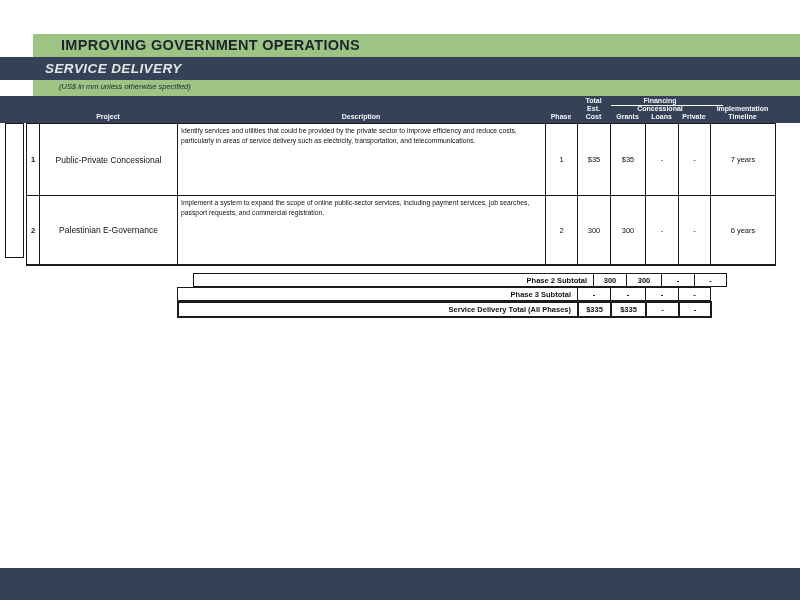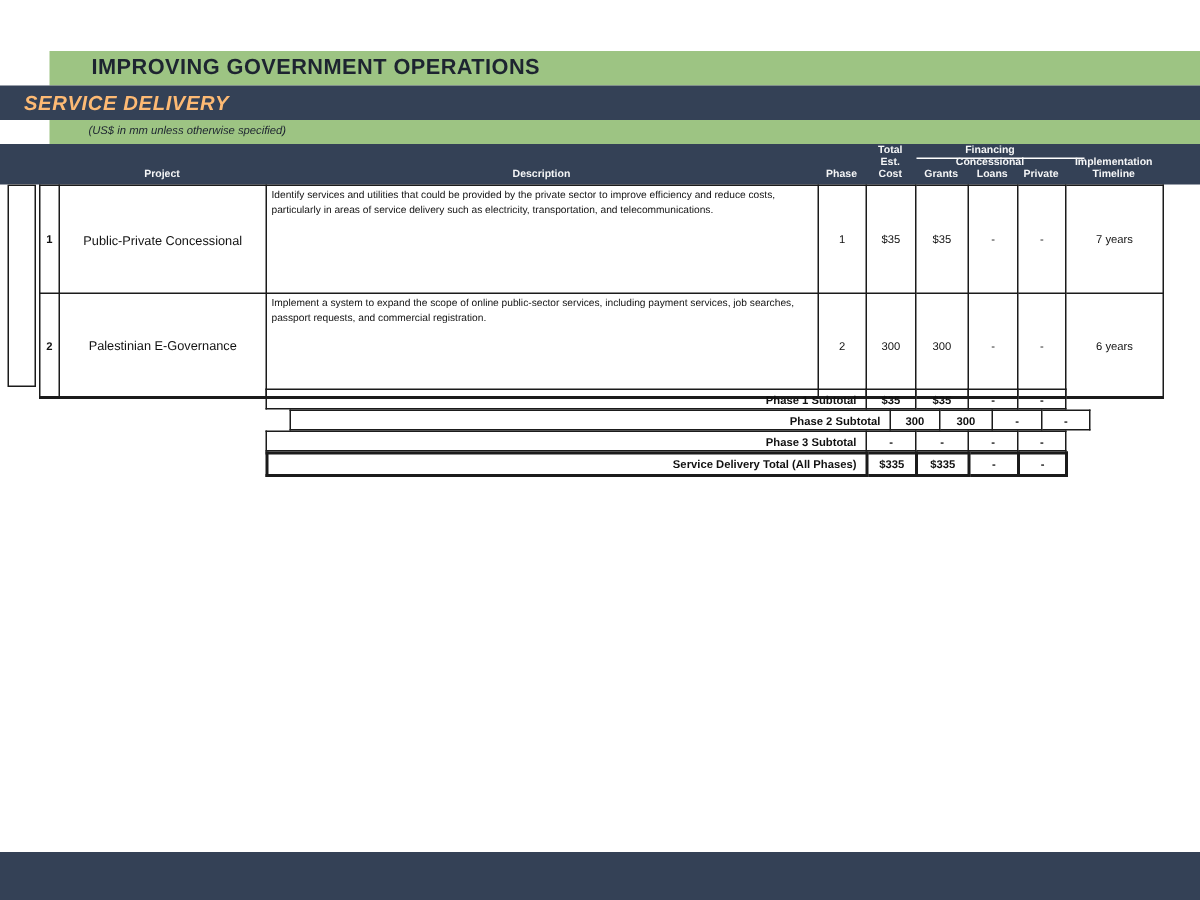--- a/index.html
+++ b/index.html
@@ -7,22 +7,22 @@
   #slide{position:relative;width:800px;height:600px;background:#fff;overflow:hidden;}
 
   .bar{position:absolute;left:0;width:800px;}
   .green{background:var(--green,#9dc483);margin-left:33px;}
   .navy{background:var(--navy,#344156);}
 
   .green-bar-1{top:34px;height:23px;}
   .section-title{padding-left:28px;font-size:14.5px;font-weight:bold;line-height:23px;
     letter-spacing:.3px;color:var(--dark_text,#1d2430);}
   .navy-bar{top:57px;height:23px;}
-  .subsection-title{padding-left:16px;font-size:13.5px;font-weight:bold;font-style:italic;
-    line-height:23px;letter-spacing:.4px;color:#fdba74;}
+  .subsection-title{padding-left:45px;font-size:13.5px;font-weight:bold;font-style:italic;
+    line-height:23px;letter-spacing:.4px;color:#e5e5e5;}
   .green-bar-2{top:80px;height:19px;}
   .units-note{padding-left:26px;font-size:7.5px;font-style:italic;line-height:13px;
     color:var(--dark_text,#1d2430);}
 
   .thead{top:96px;height:27px;}
   .hlbl{position:absolute;color:#f5f6f7;font-weight:bold;font-size:7px;line-height:8px;
     text-align:center;white-space:nowrap;}
   .financing-underline{position:absolute;left:611px;top:9px;width:112px;height:1px;background:#fff;}
 
   .empty-col{position:absolute;left:5px;top:123px;width:19px;height:135px;
@@ -120,38 +120,20 @@
       <td class="val">2</td>
       <td class="val">300</td>
       <td class="val">300</td>
       <td class="val">-</td>
       <td class="val">-</td>
       <td class="time">6 years</td>
     </tr>
   </tbody>
     </table>
 
-  <table class="sub-table sub-1">
-    <colgroup>
-        <col style="width:400px">
-        <col style="width:33px">
-        <col style="width:35px">
-        <col style="width:33px">
-        <col style="width:32px">
-      </colgroup>
-    <tbody>
-        <tr>
-      <td class="sub-label">Phase 1 Subtotal</td>
-      <td>$35</td>
-      <td>$35</td>
-      <td>-</td>
-      <td>-</td>
-    </tr>
-  </tbody>
-    </table>
   <table class="sub-table sub-2">
     <colgroup>
         <col style="width:400px">
         <col style="width:33px">
         <col style="width:35px">
         <col style="width:33px">
         <col style="width:32px">
       </colgroup>
     <tbody>
         <tr>

